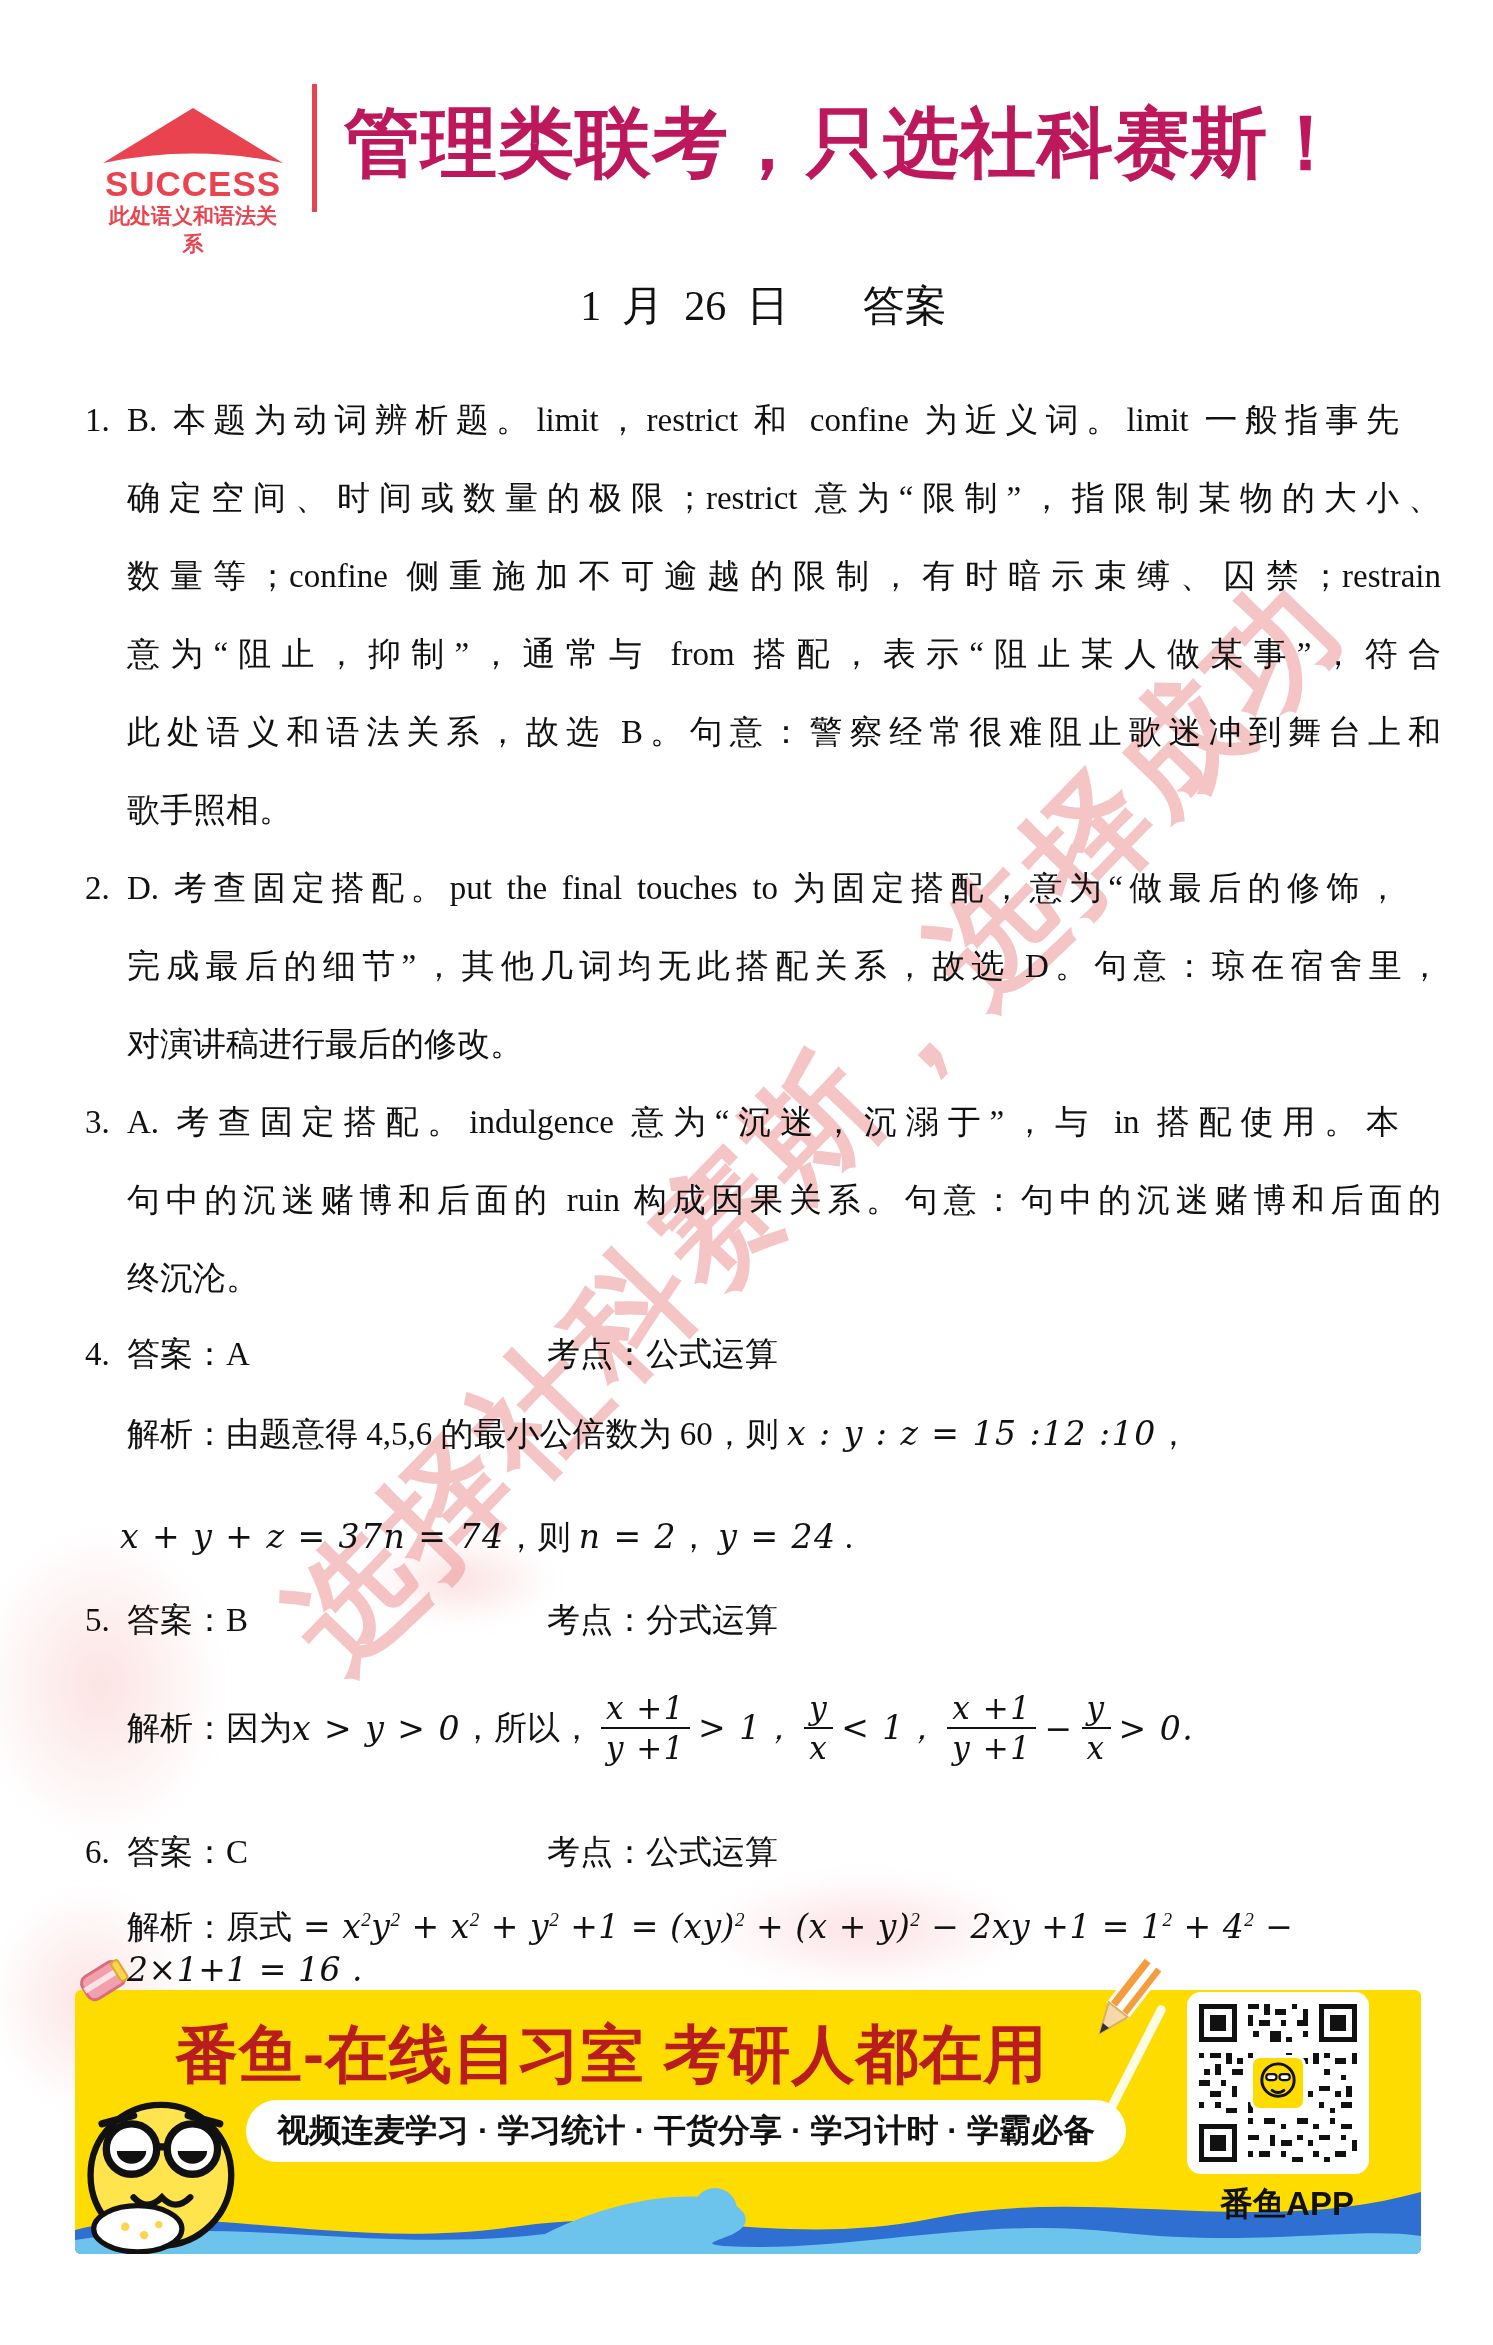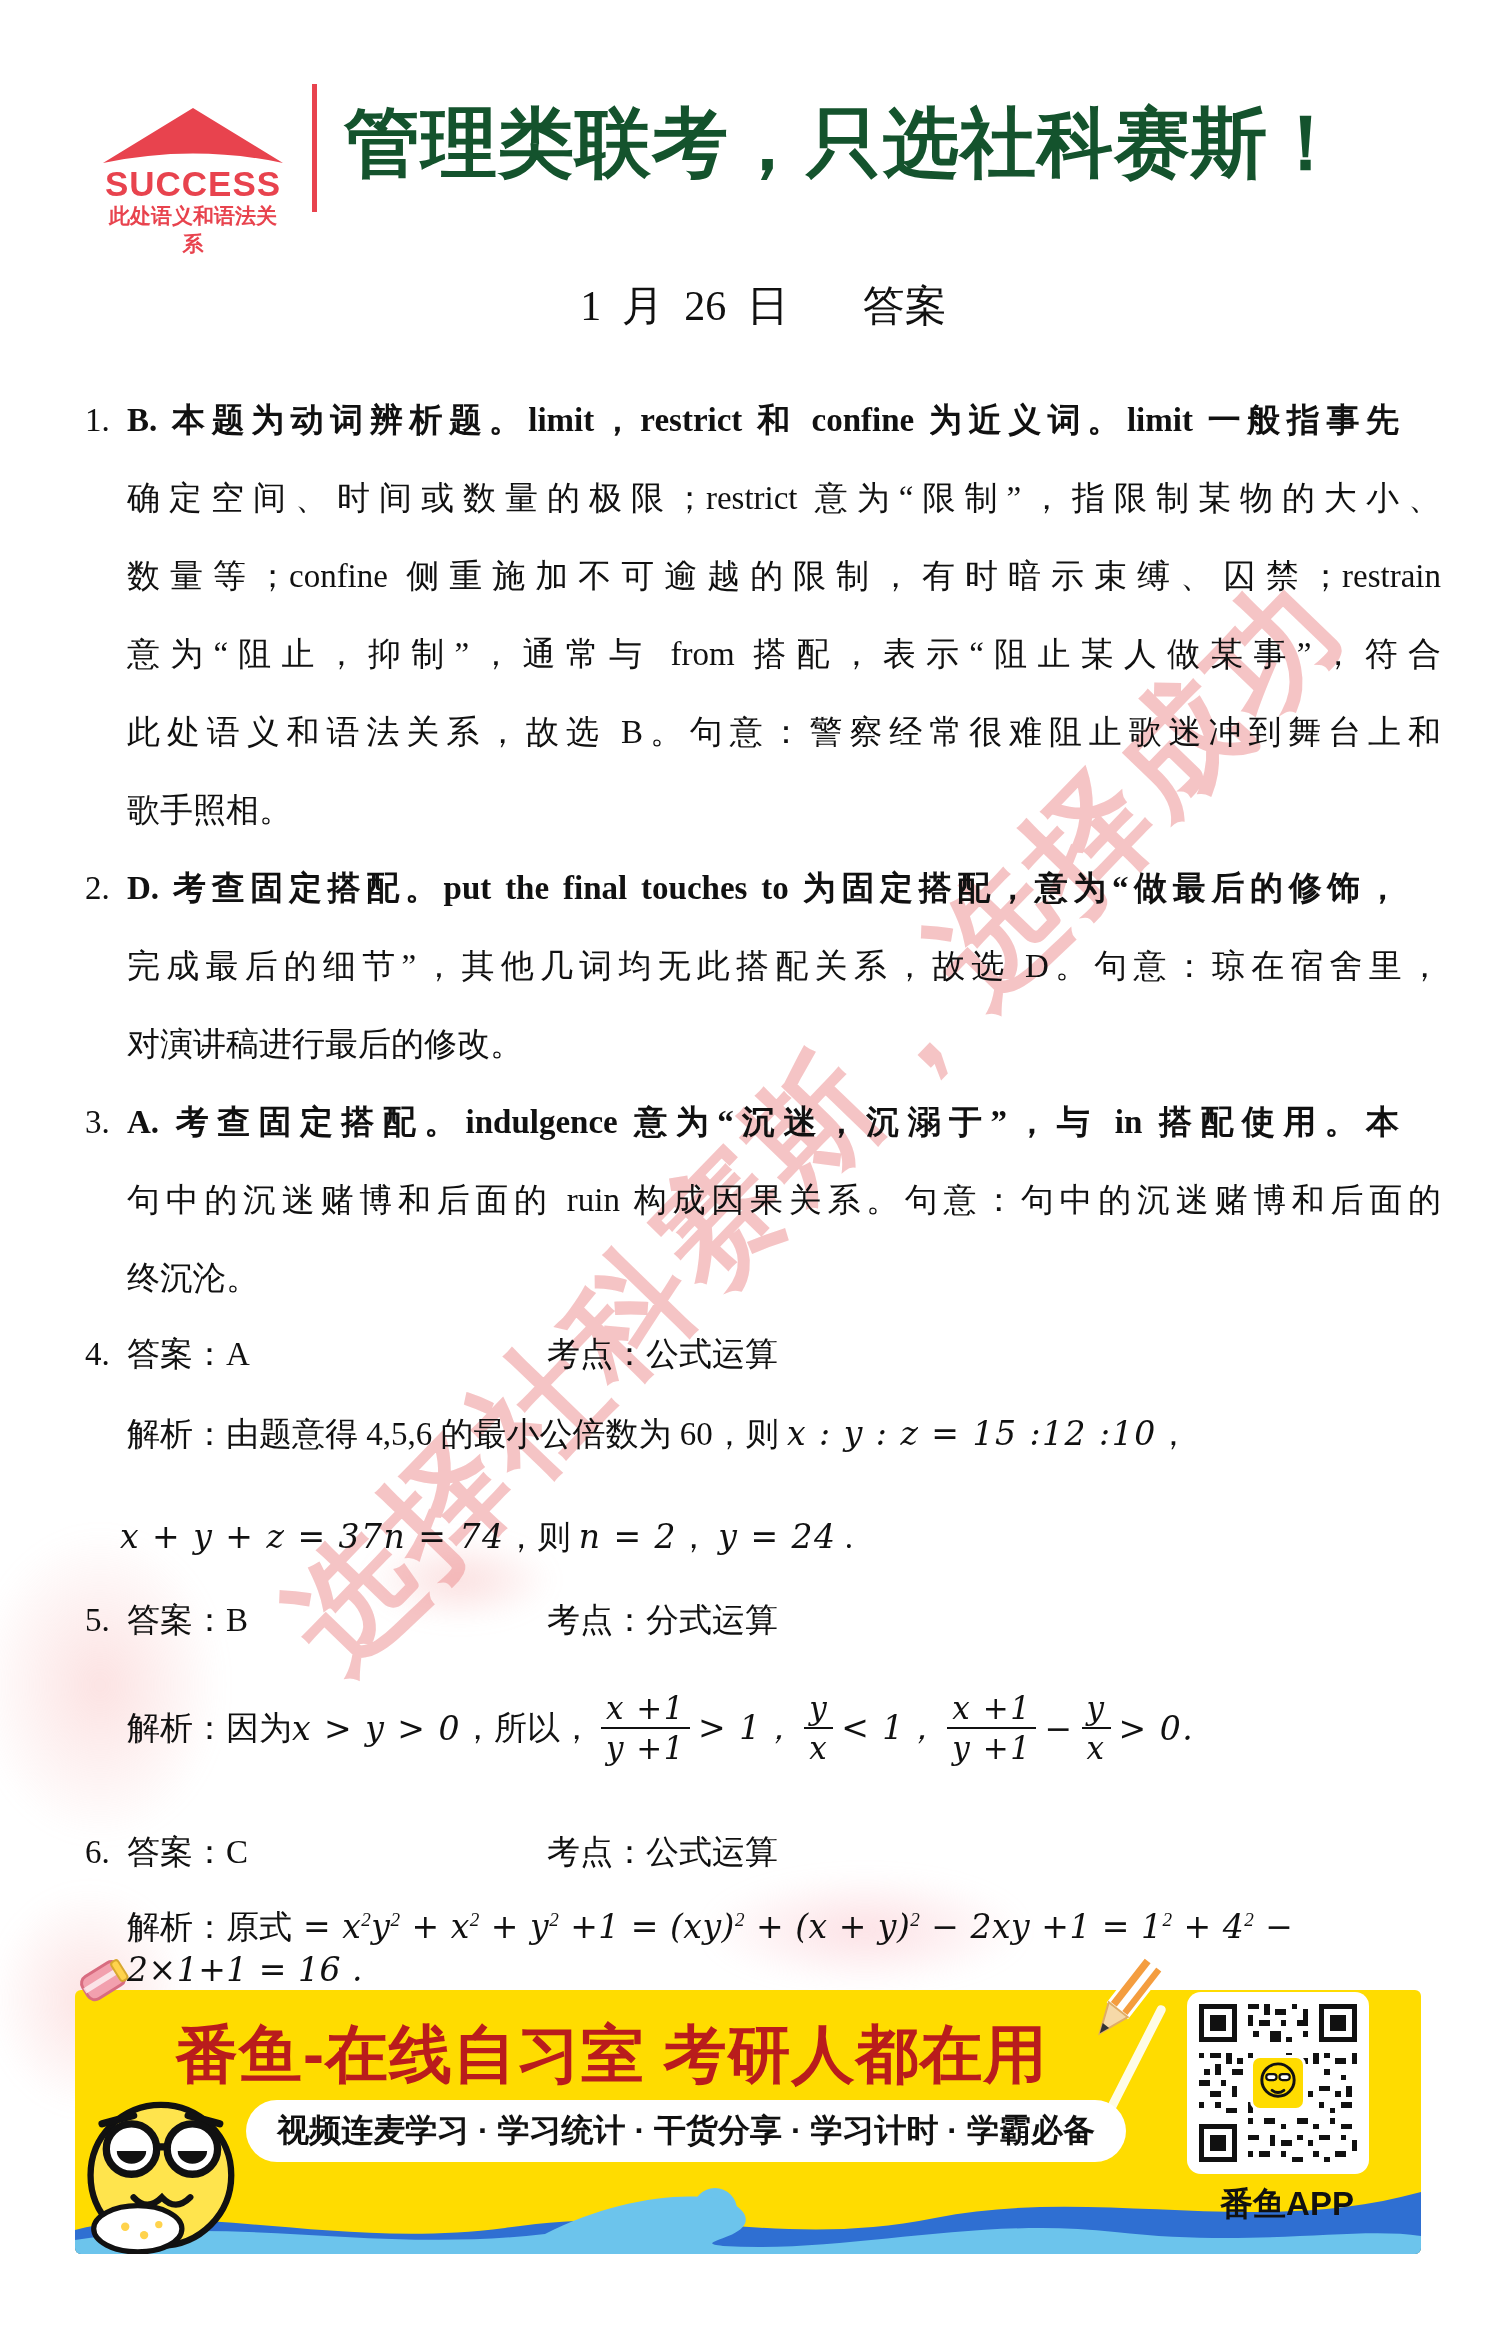--- a/index.html
+++ b/index.html
@@ -13,21 +13,21 @@
   .logo-tri{left:103px;top:108px;width:180px;height:58px;}
   .logo-brand{left:103px;top:164px;width:180px;text-align:center;
     font-family:"Liberation Sans","DejaVu Sans",sans-serif;font-weight:bold;
     font-size:35px;letter-spacing:1px;color:#e8434e;}
   .logo-sub{left:100px;top:202px;width:186px;text-align:center;
     font-family:"Liberation Sans","DejaVu Sans",sans-serif;font-weight:bold;
     font-size:21px;color:#e8434e;}
   .hdr-divider{left:312px;top:84px;width:5px;height:128px;background:#e8434e;}
   .hdr-slogan{left:344px;top:88px;width:1110px;
     font-family:"Liberation Sans","DejaVu Sans",sans-serif;font-weight:900;
-    font-size:76px;line-height:110px;color:#14532d;letter-spacing:1px;white-space:nowrap;}
+    font-size:76px;line-height:110px;color:#be185d;letter-spacing:1px;white-space:nowrap;}
   
   .doc-title{left:17px;top:278px;width:1493px;display:flex;justify-content:center;gap:74px;
     font-size:42px;font-weight:400;}
   .doc-title .date{word-spacing:10px;}
   
   .watermark{left:90px;top:1040px;width:1452px;height:170px;z-index:1;
     transform:rotate(-46deg);transform-origin:center;
     font-family:"Liberation Sans","DejaVu Sans",sans-serif;font-weight:bold;
     font-size:126px;letter-spacing:6px;color:rgba(236,148,150,0.55);
     white-space:nowrap;pointer-events:none;}
@@ -37,21 +37,21 @@
   .blob2{left:-50px;top:1840px;width:280px;height:320px;
     background:radial-gradient(closest-side,rgba(246,160,160,.30),rgba(246,160,160,0) 70%);}
   .blob3{left:650px;top:1855px;width:430px;height:150px;
     background:radial-gradient(closest-side,rgba(248,175,185,.38),rgba(248,175,185,0) 75%);}
   .blob4{left:330px;top:1520px;width:260px;height:120px;
     background:radial-gradient(closest-side,rgba(242,150,150,.30),rgba(242,150,150,0) 72%);}
   
   .p-line{left:85px;width:1314px;font-size:33px;line-height:44px;z-index:2;}
   .line-first{display:flex;}
   .num{flex:0 0 42px;width:42px;}
-  .line-text{flex:1;text-align:justify;text-align-last:justify;font-weight:bold;}
+  .line-text{flex:1;text-align:justify;text-align-last:justify;}
   .cont{padding-left:42px;text-align:justify;text-align-last:justify;}
   .lastline{padding-left:42px;text-align:left;text-align-last:left;}
   .ans-row{display:flex;position:absolute;}
   .topic{position:absolute;left:462px;}
   .analysis{left:127px;width:1280px;font-size:33px;z-index:2;}
   .mi{font-style:italic;font-family:"DejaVu Serif","Liberation Serif",serif;letter-spacing:1.5px;}
   sup{font-size:0.58em;}
   .formula-line{letter-spacing:0.5px;}
   .formula-line span{font-style:italic;font-family:"DejaVu Serif",serif;}
   .formula-line sup{font-style:italic;}

